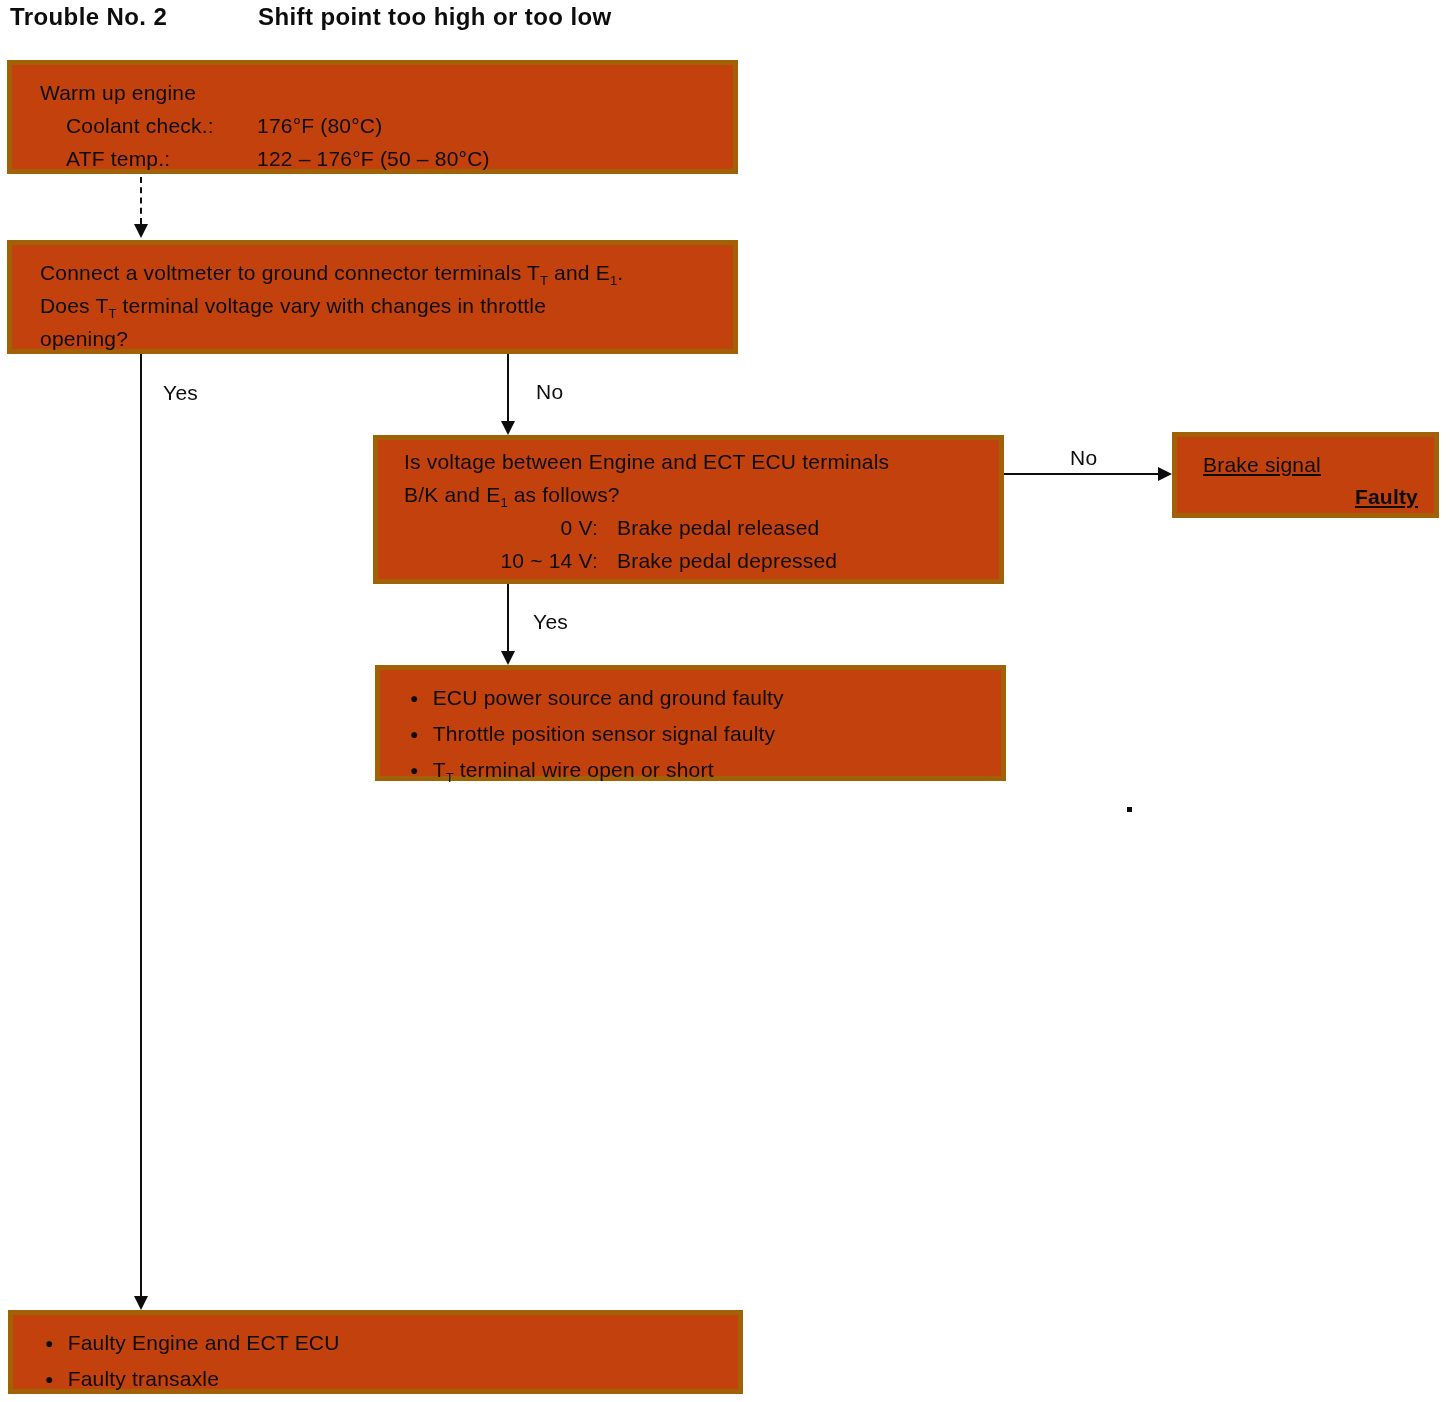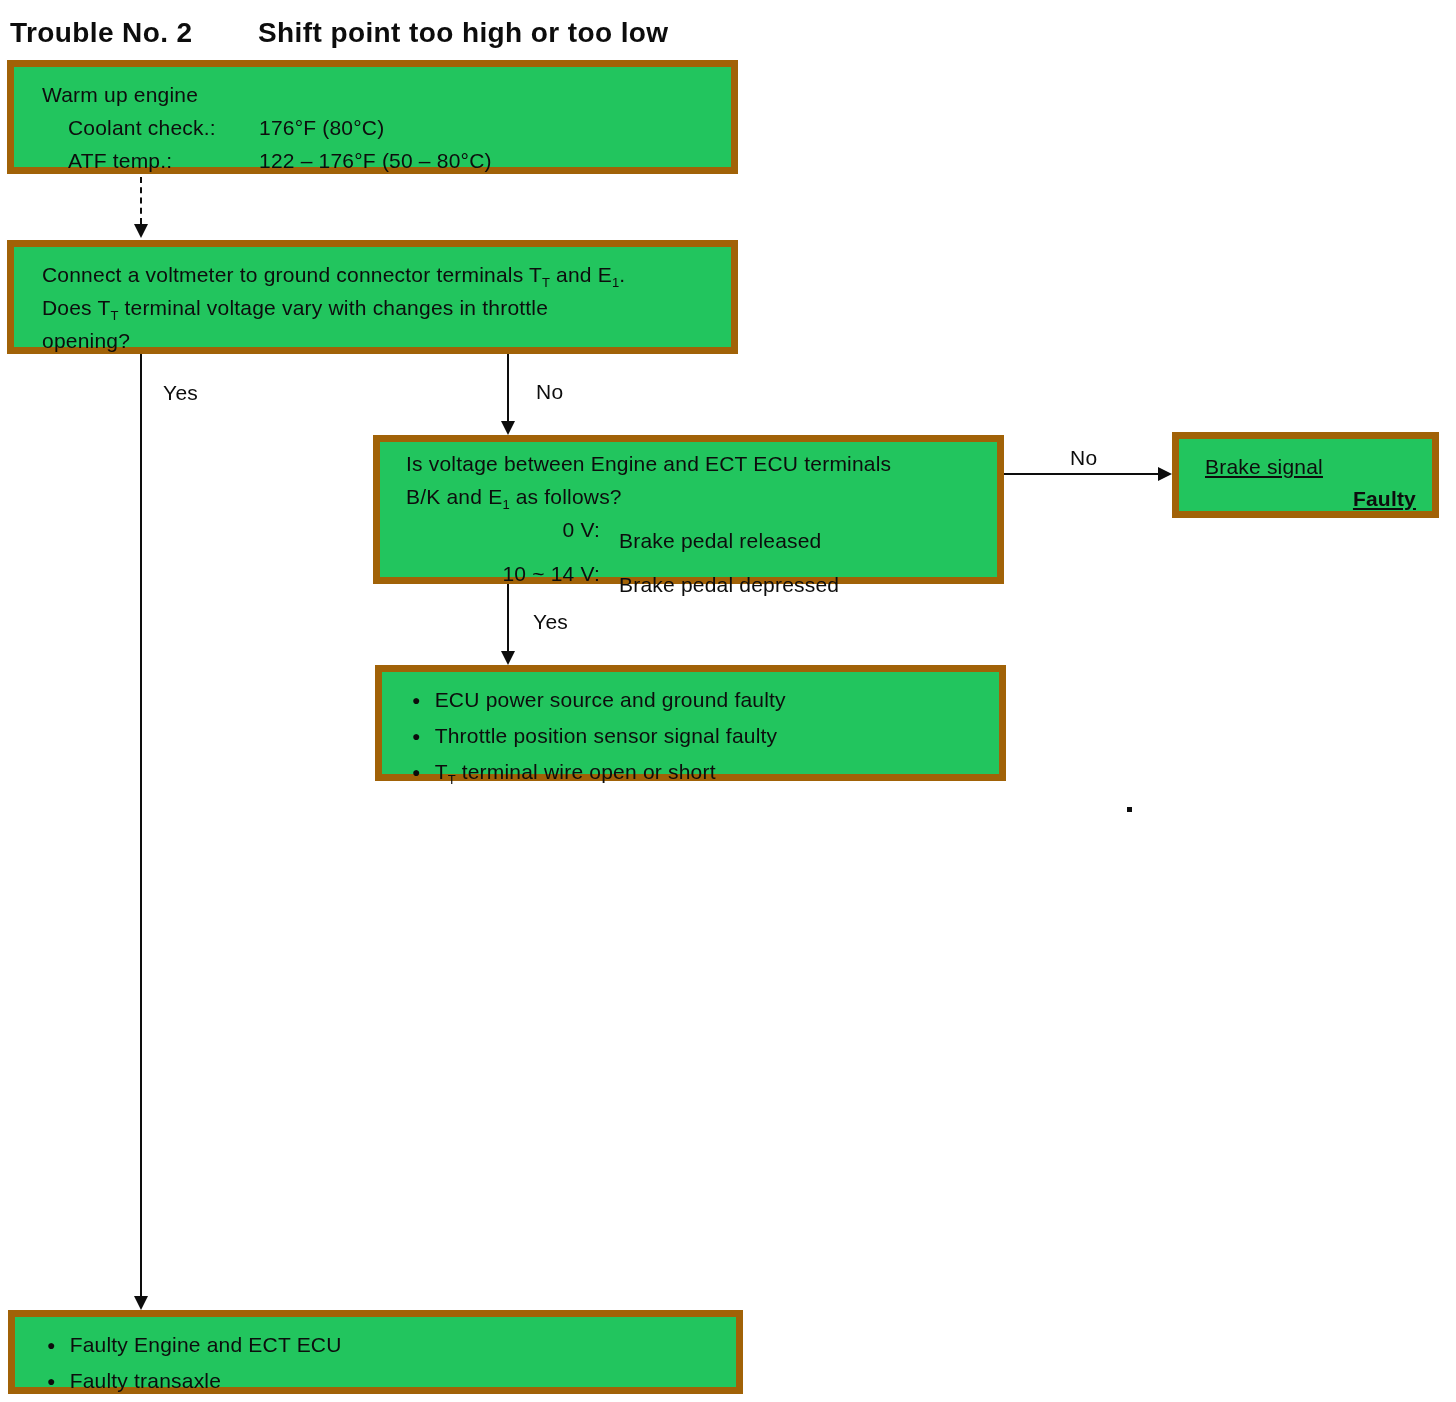--- a/index.html
+++ b/index.html
@@ -11,47 +11,47 @@
     position: relative;
     width: 1456px;
     height: 1402px;
     background: #ffffff;
     font-family: "Liberation Sans", "DejaVu Sans", sans-serif;
     color: #0d0d0d;
     overflow: hidden;
   }
   .title {
     position: absolute;
-    top: 17px;
-    font-size: 28px;
+    top: 3px;
+    font-size: 24px;
     font-weight: 700;
     letter-spacing: 0.4px;
     white-space: nowrap;
   }
   .fbox {
     position: absolute;
     box-sizing: border-box;
-    border: 7px solid #a16207;
-    background: #22c55e;
+    border: 5px solid #a16207;
+    background: #c2410c;
     font-size: 21px;
     line-height: 33px;
     letter-spacing: 0.2px;
   }
   .fbox .inner { padding: 11px 14px 0 28px; }
   sub.ss {
     font-size: 13px;
     line-height: 0;
     letter-spacing: 0;
   }
   .kv-row { display: flex; margin-left: 26px; }
   .kv-label { width: 191px; flex: 0 0 auto; }
   .kv-value { flex: 1 1 auto; }
   .v-row { display: flex; }
   .v-val { width: 194px; flex: 0 0 auto; text-align: right; }
-  .v-desc { margin-left: 19px; margin-top: 11px; }
+  .v-desc { margin-left: 19px; }
   .bullet-line { display: flex; align-items: baseline; }
   .bullet-glyph {
     font-size: 14px;
     margin-right: 14px;
     position: relative;
     top: -2px;
     flex: 0 0 auto;
   }
   .bold2 { font-weight: 700; text-align: right; }
   .vline {

